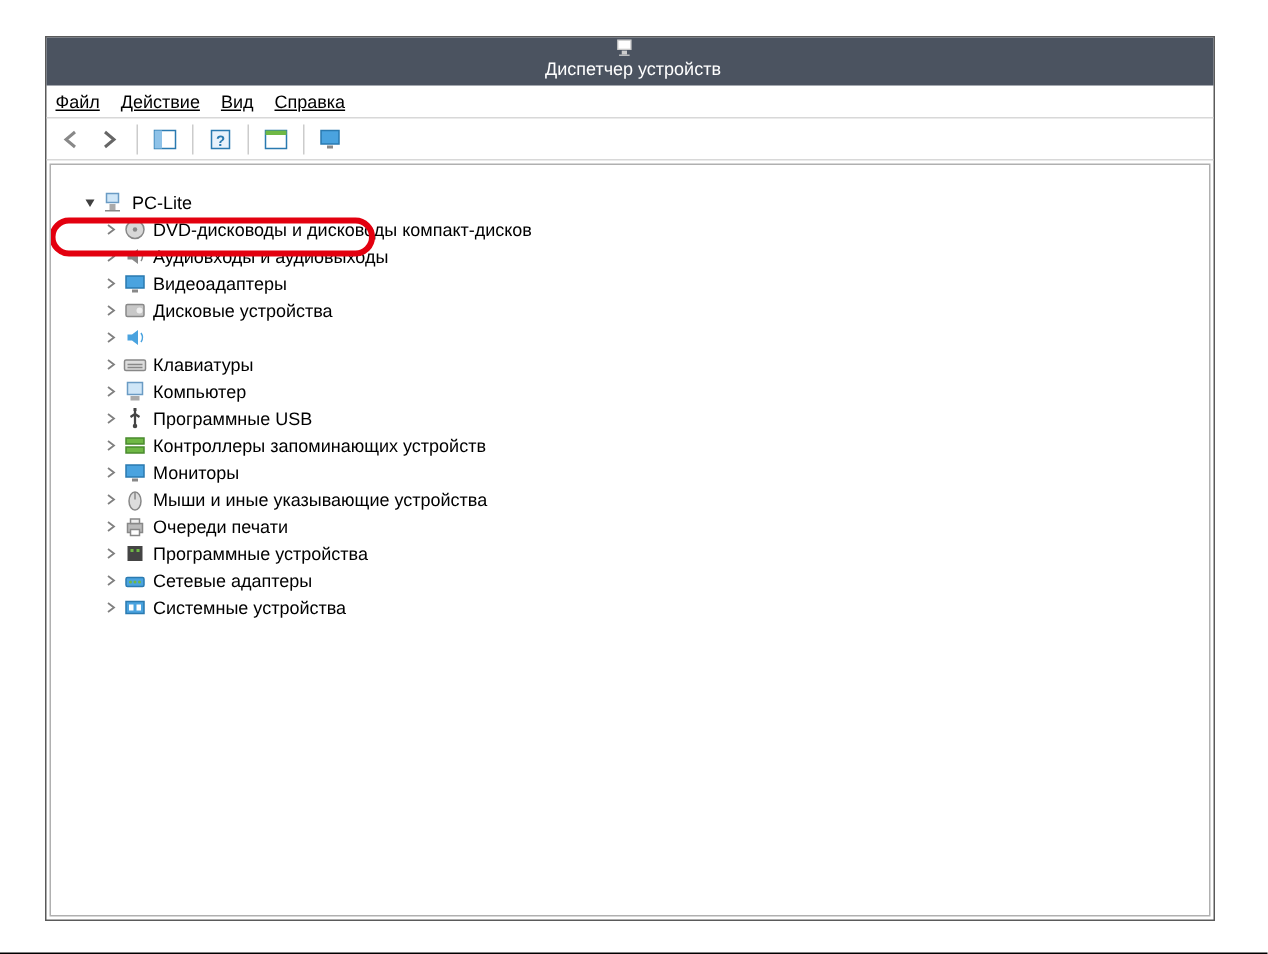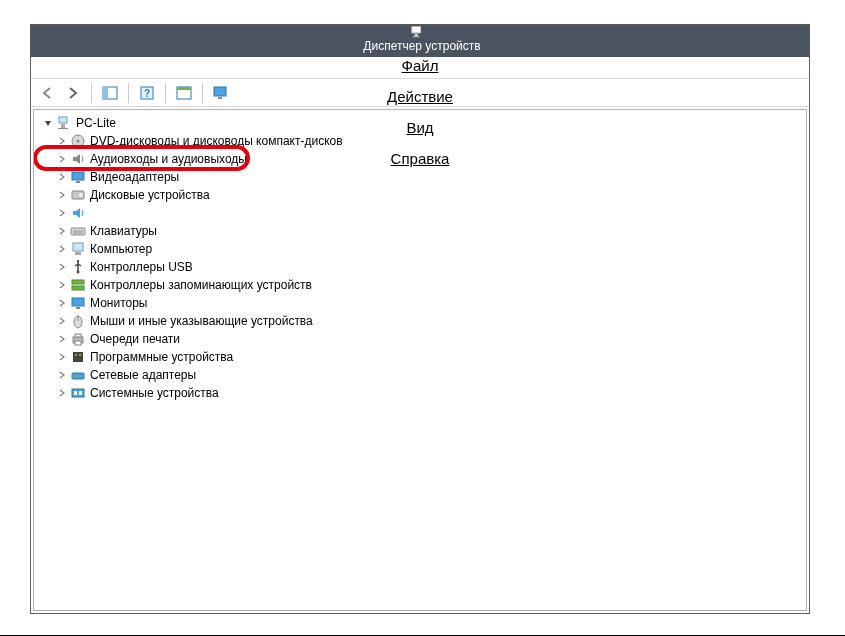--- a/index.html
+++ b/index.html
@@ -38,22 +38,21 @@
     display: flex; align-items: center; justify-content: center;
     color: #fff;
   }
   .menubar {
     height: 22px;
     display: flex;
     align-items: center;
     padding: 0 6px;
     gap: 14px;
     border-bottom: 1px solid #d8d8d8;
-    font-size: 15px;
-    flex-direction: column;
+    font-size: 12px;
   }
   .menubar span { cursor: default; }
   .menubar span u { text-decoration: underline; }
   .toolbar {
     height: 28px;
     display: flex;
     align-items: center;
     padding: 0 4px;
     gap: 2px;
     border-bottom: 1px solid #d8d8d8;
@@ -62,21 +61,21 @@
     width: 24px; height: 22px;
     display: flex; align-items: center; justify-content: center;
     border: 1px solid transparent;
   }
   .tsep { width:1px; height:20px; background:#ccc; margin:0 4px; }
   .content {
     flex: 1;
     border: 1px solid #b0b0b0;
     margin: 2px;
     overflow: auto;
-    padding: 4px;
+    padding: 16px;
     position: relative;
   }
   .tree { font-size: 12px; color: #000; }
   .root-row, .child-row {
     display: flex; align-items: center;
     height: 18px;
     white-space: nowrap;
   }
   .root-row { padding-left: 4px; }
   .child-row { padding-left: 18px; }
@@ -310,21 +309,21 @@
               <path d="M3 2 L7 5 L3 8" fill="none" stroke="#808080" stroke-width="1.2"></path>
             </svg>
           </span>
           <span class="node-icon">
             <svg width="16" height="16" viewBox="0 0 16 16">
               <path d="M8 2 L8 12 M8 5 L5 7 M8 5 L11 7" stroke="#444" stroke-width="1.5" fill="none"></path>
               <circle cx="8" cy="13" r="1.5" fill="#444"></circle>
               <rect x="7" y="1" width="2" height="2" fill="#444"></rect>
             </svg>
           </span>
-          <span class="node-label">Контроллеры USB</span>
+          <span class="node-label">Программные USB</span>
         </div>
         <div class="child-row">
           <span class="chevron">
             <svg width="10" height="10">
               <path d="M3 2 L7 5 L3 8" fill="none" stroke="#808080" stroke-width="1.2"></path>
             </svg>
           </span>
           <span class="node-icon">
             <svg width="16" height="16" viewBox="0 0 16 16">
               <rect x="2" y="3" width="12" height="4" fill="#6fb845" stroke="#4a8a2e"></rect>

